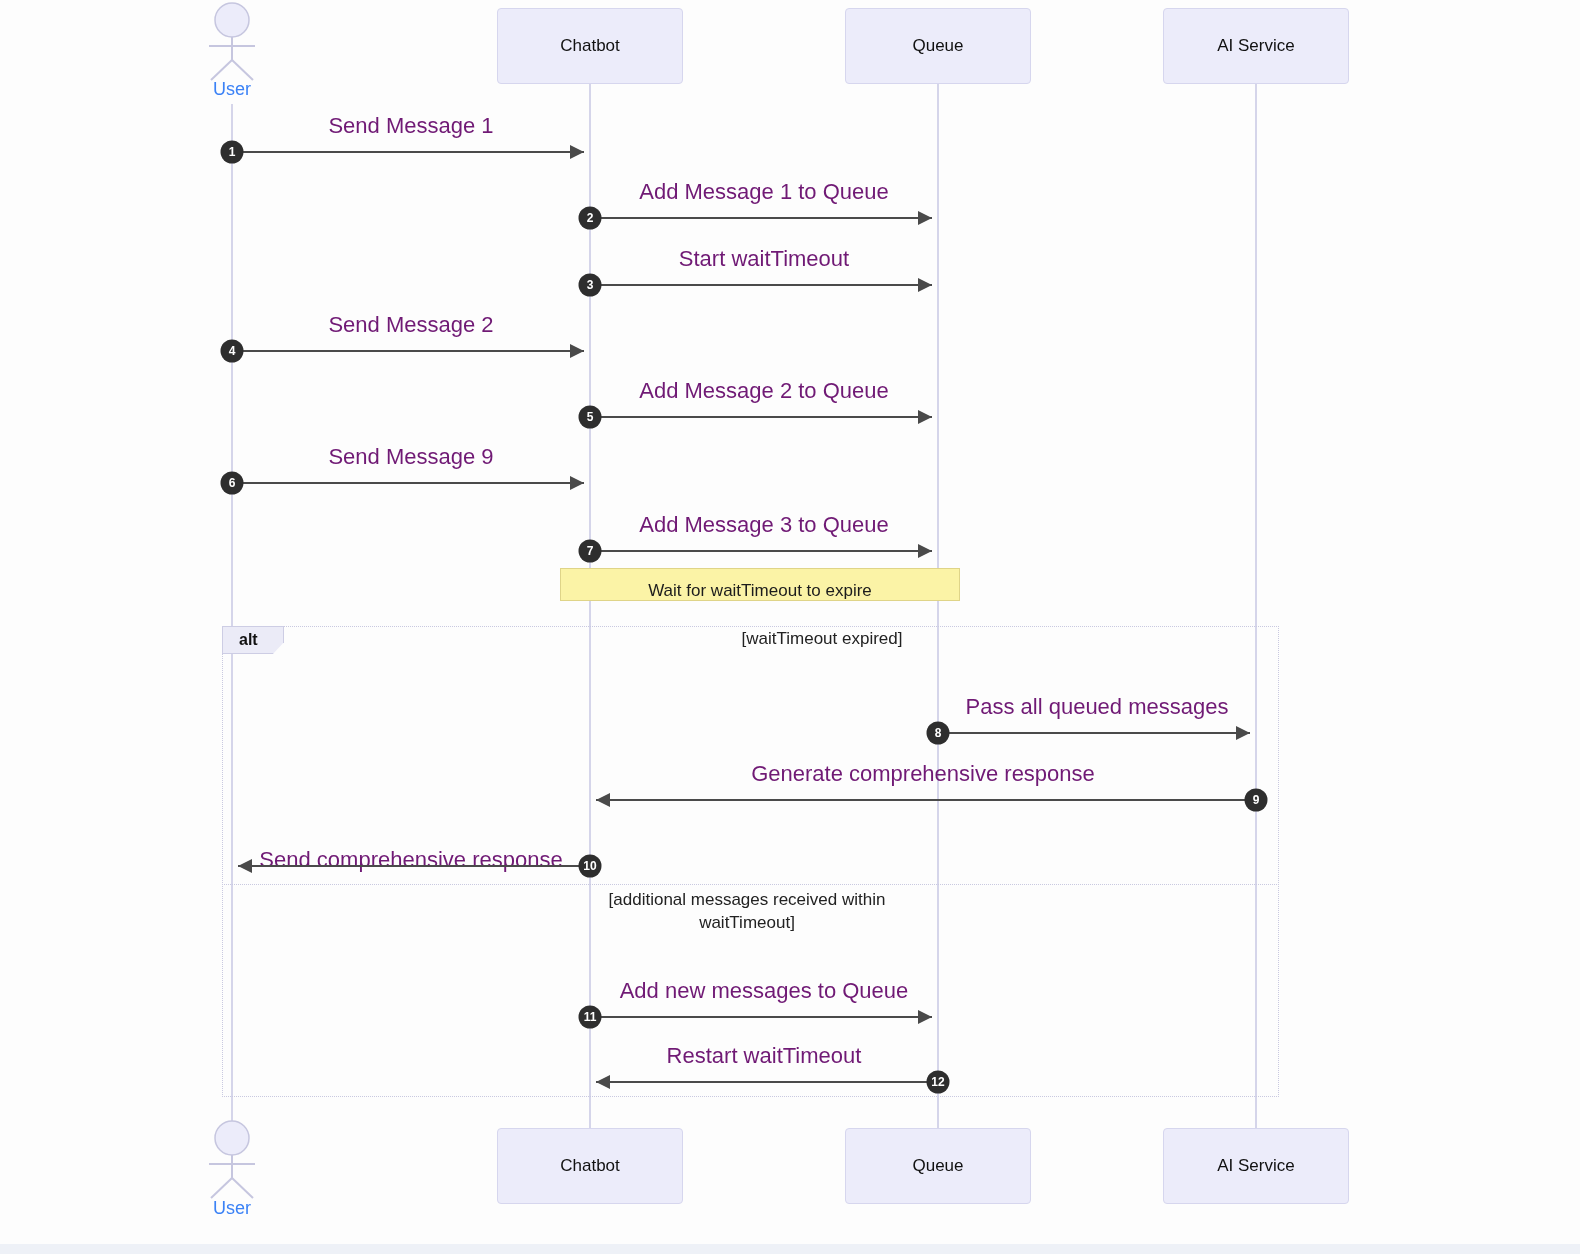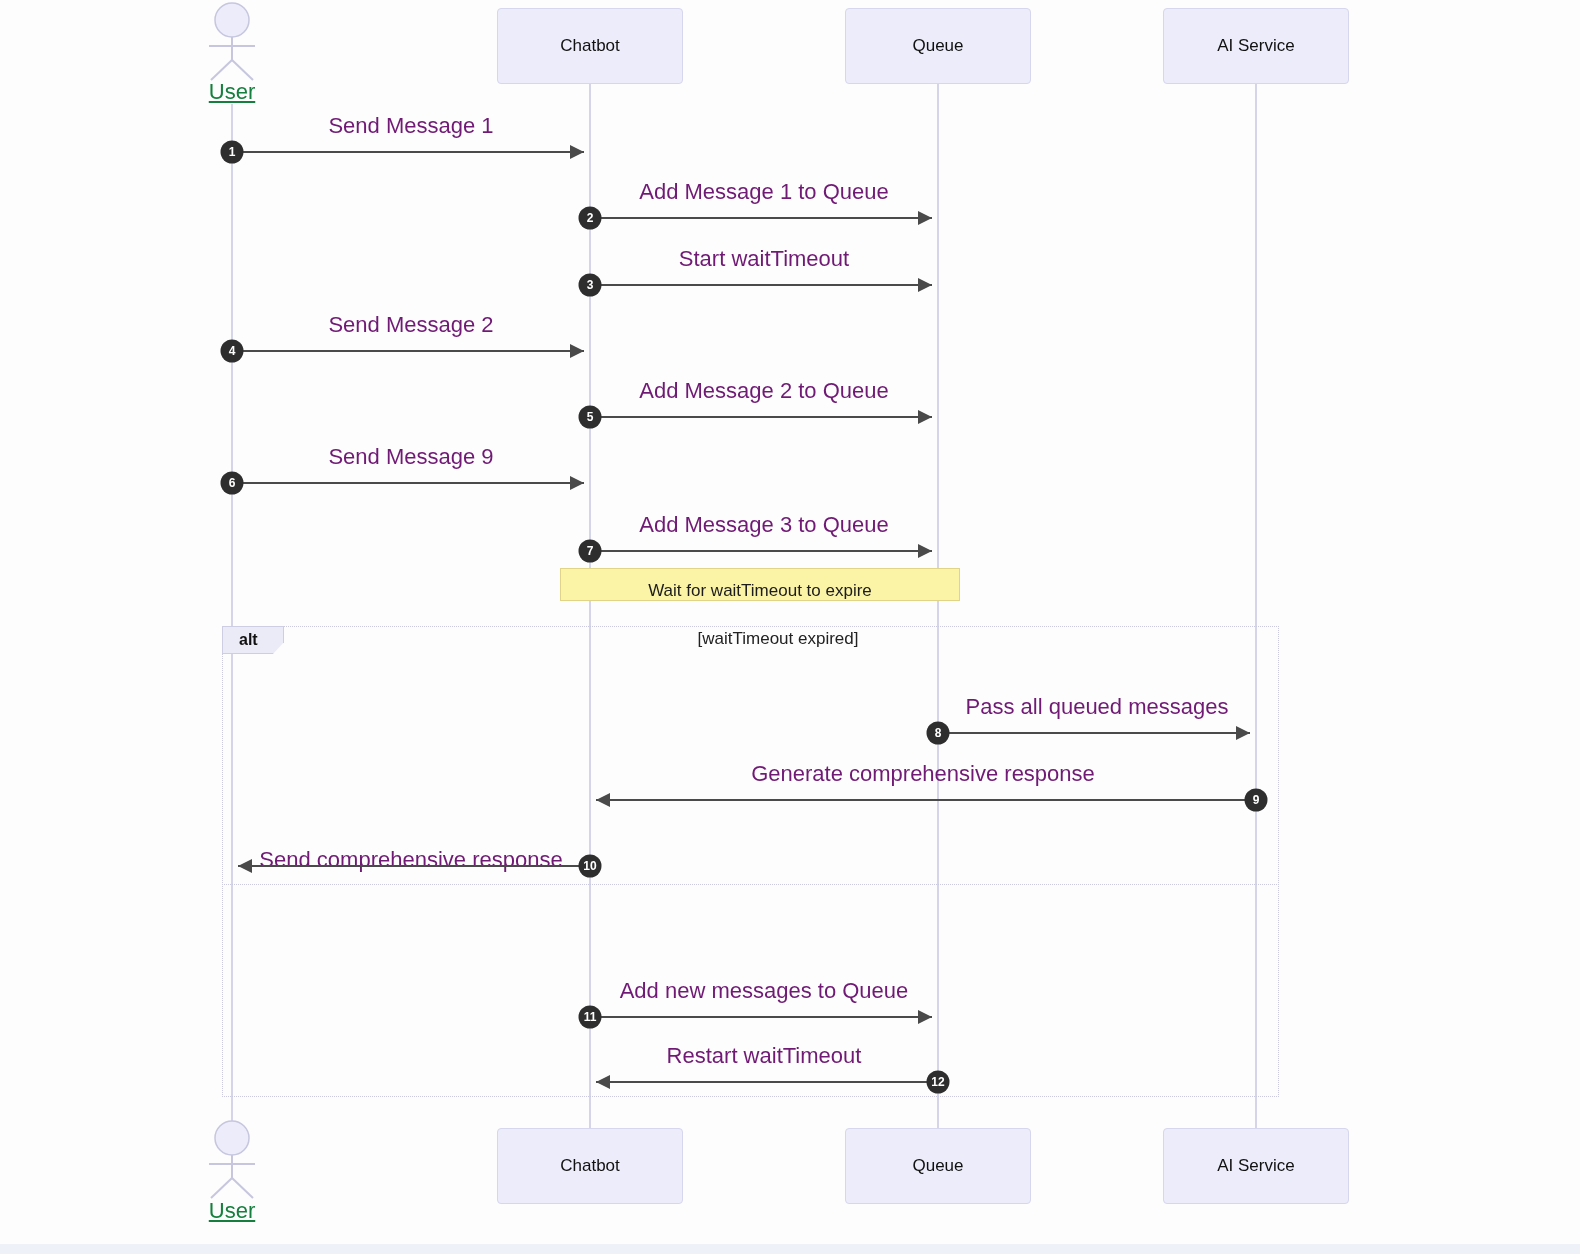--- a/index.html
+++ b/index.html
@@ -15,22 +15,22 @@
   
   .pbox{
     position:absolute;width:186px;height:76px;z-index:6;
     background:#ececfa;border:1px solid #d6d6ee;border-radius:4px;
     display:flex;align-items:center;justify-content:center;
     font-size:17px;color:#111111;box-sizing:border-box;
   }
   
   .actor-svg{position:absolute;z-index:6;}
   .actor-label{
-    position:absolute;z-index:6;font-size:22px;color:#15803d;
-    transform:translateX(-50%);white-space:nowrap;text-decoration:underline;
+    position:absolute;z-index:6;font-size:18px;color:#3b82f6;
+    transform:translateX(-50%);white-space:nowrap;
   }
   
   .msg-label{
     position:absolute;z-index:4;font-size:22px;color:#701a75;
     transform:translateX(-50%);white-space:nowrap;
   }
   .arrow{position:absolute;height:14px;z-index:4;}
   .arrow .line{position:absolute;top:6px;left:0;right:0;height:2px;background:#4a4a4a;}
   .arrow.right::after{
     content:"";position:absolute;right:0;top:0;width:0;height:0;
@@ -78,22 +78,23 @@
 
 <div id="canvas">
 
   <div class="lifeline" style="left:231px;top:104px;height:1018px;"></div>
   <div class="lifeline" style="left:589px;top:84px;height:1044px;"></div>
   <div class="lifeline" style="left:937px;top:84px;height:1044px;"></div>
   <div class="lifeline" style="left:1255px;top:84px;height:1044px;"></div>
 
   <div class="alt-frame" style="left:222px;top:626px;width:1057px;height:471px;"></div>
   <div class="alt-label" style="left:222px;top:626px;font-weight:bold;">alt</div>
-  <div class="condition" style="left:778px;top:628px;">[waitTimeout expired]</div>
+  <div class="condition" style="left:822px;top:628px;">[waitTimeout expired]</div>
   <div class="alt-divider" style="left:222px;top:884px;width:1057px;"></div>
+  <div class="condition" style="left:747px;top:889px;width:360px;">[additional messages received within waitTimeout]</div>
 
   <svg class="actor-svg" style="left:197px;top:2px;" width="70" height="82" viewBox="0 0 70 82">
     <circle cx="35" cy="18" r="17" fill="#ececfa" stroke="#c6c6df" stroke-width="1.5"></circle>
     <line x1="35" y1="35" x2="35" y2="58" stroke="#c6c6df" stroke-width="2"></line>
     <line x1="12" y1="44" x2="58" y2="44" stroke="#c6c6df" stroke-width="2"></line>
     <line x1="35" y1="58" x2="14" y2="78" stroke="#c6c6df" stroke-width="2"></line>
     <line x1="35" y1="58" x2="56" y2="78" stroke="#c6c6df" stroke-width="2"></line>
   </svg>
   <div class="actor-label" style="left:232px;top:79px;">User</div>
 

